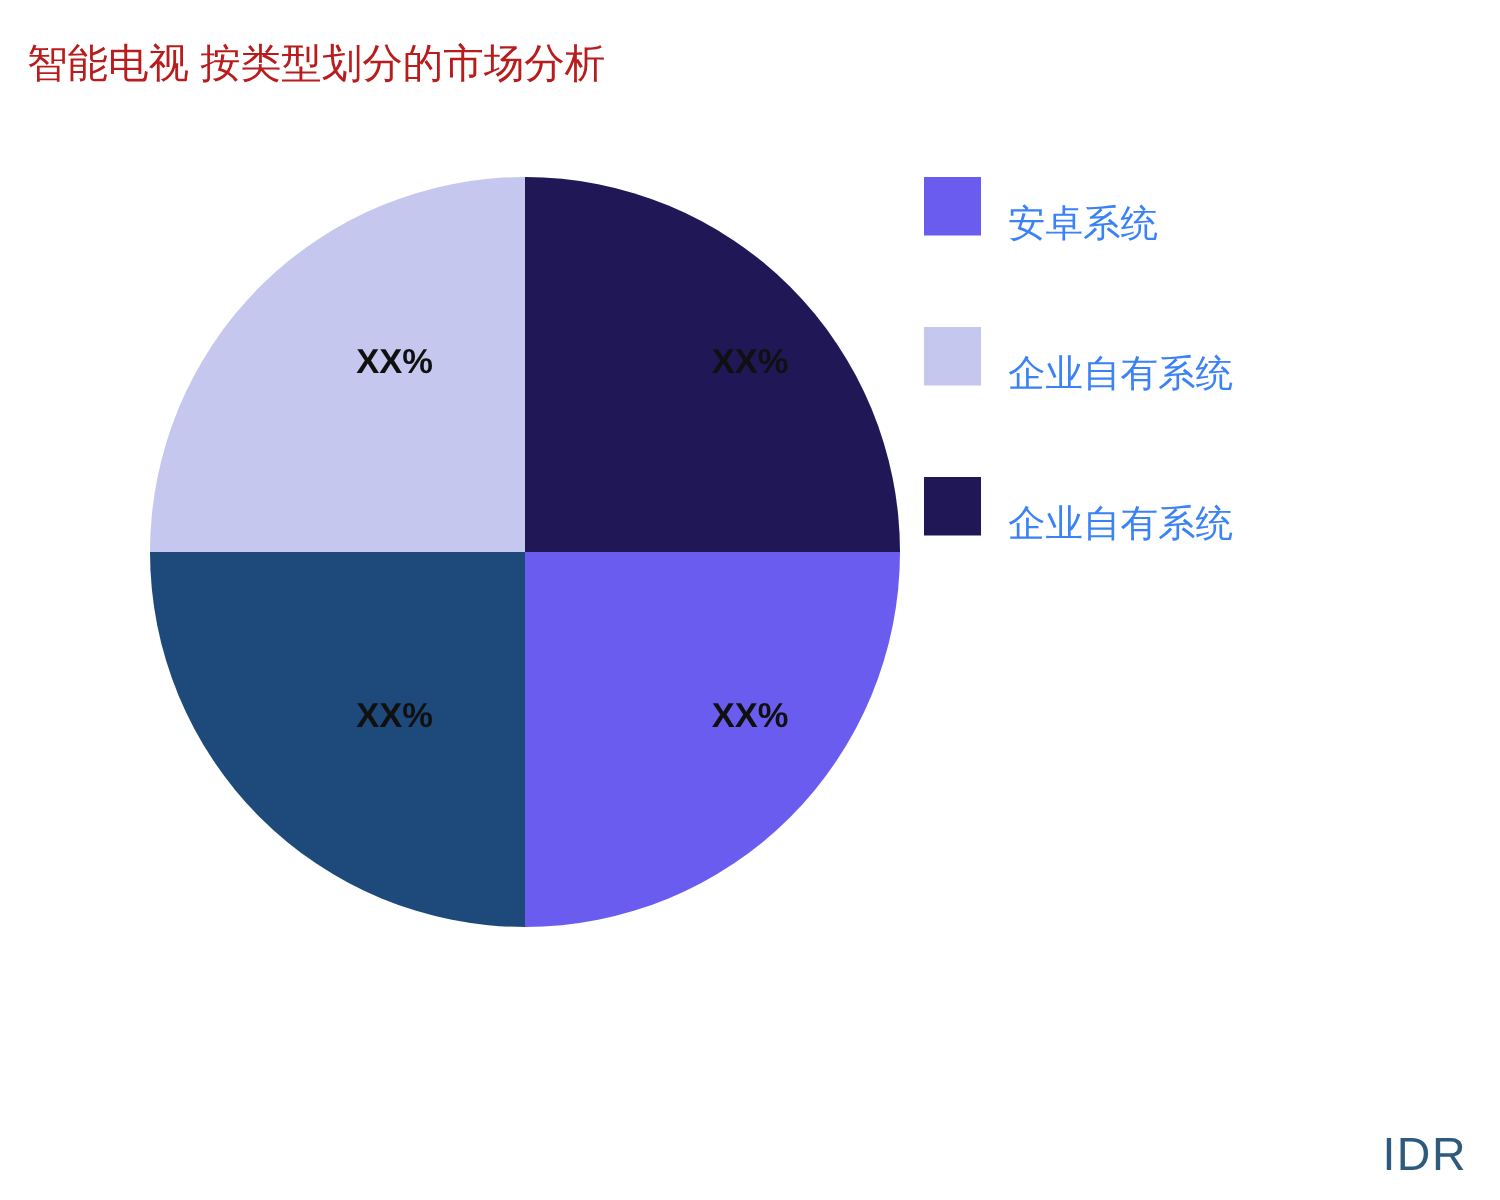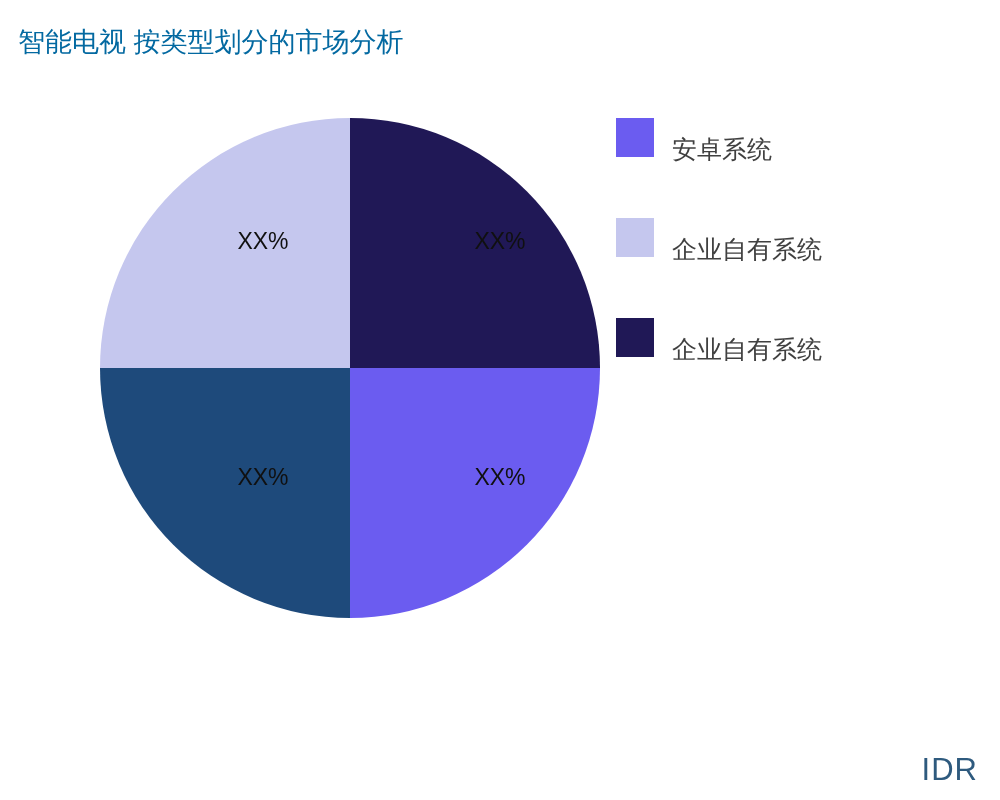--- a/index.html
+++ b/index.html
@@ -13,21 +13,21 @@
     font-family: "Liberation Sans", sans-serif;
     position: relative;
     overflow: hidden;
   }
   #chart-title {
     position: absolute;
     left: 18px;
     top: 25px;
     font-size: 27px;
     line-height: 34px;
-    color: #0369a1;
+    color: #b91c1c;
     white-space: nowrap;
     letter-spacing: 0px;
   }
   #pie-wrap {
     position: absolute;
     left: 100px;
     top: 118px;
     width: 500px;
     height: 500px;
   }
@@ -36,20 +36,21 @@
     width: 500px;
     height: 500px;
   }
   .slice-label {
     position: absolute;
     font-size: 23px;
     color: #101010;
     white-space: nowrap;
     transform: translate(-50%, -50%);
     font-family: "Liberation Sans", sans-serif;
+    font-weight: bold;
   }
   #legend {
     position: absolute;
     left: 616px;
     top: 118px;
     width: 360px;
   }
   .legend-row {
     position: relative;
     height: 100px;
@@ -60,21 +61,21 @@
     top: 0;
     width: 38px;
     height: 39px;
   }
   .legend-label {
     position: absolute;
     left: 56px;
     top: 19px;
     font-size: 25px;
     line-height: 25px;
-    color: #404040;
+    color: #3b82f6;
     white-space: nowrap;
   }
   #watermark {
     position: absolute;
     right: 22px;
     bottom: 12px;
     font-size: 31px;
     color: #2E5A7E;
     letter-spacing: 1px;
     font-family: "Liberation Sans", sans-serif;

